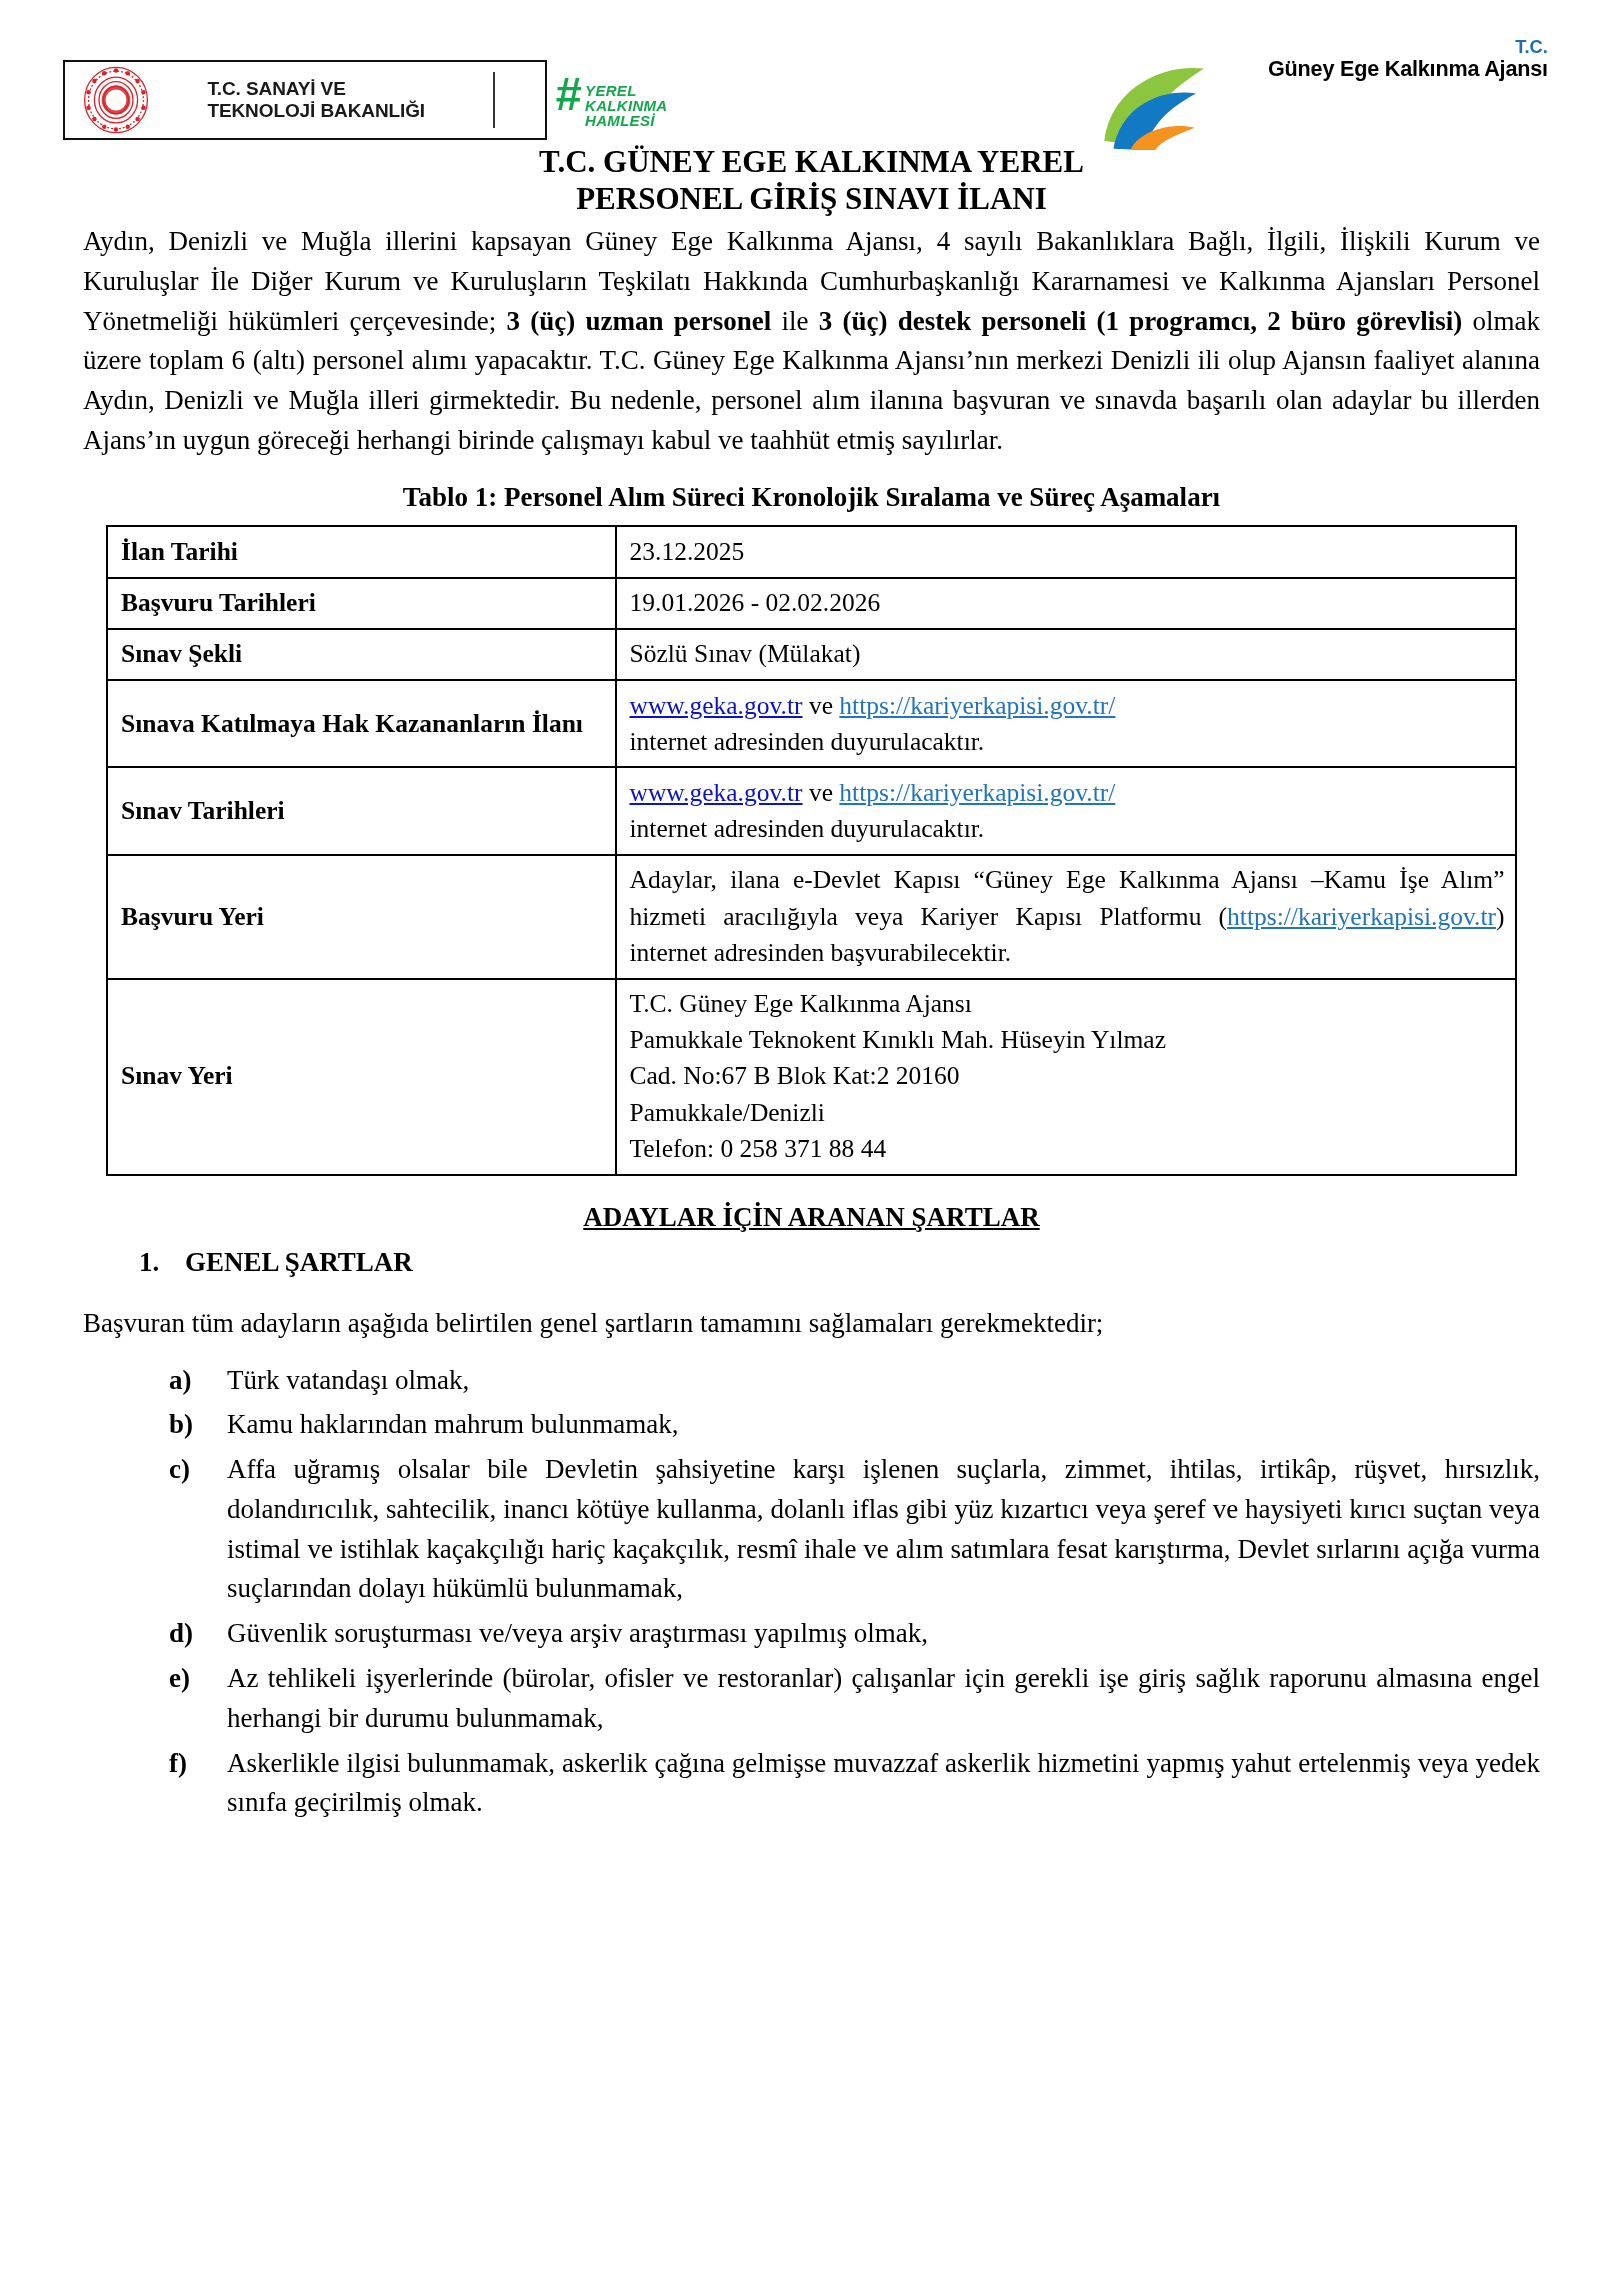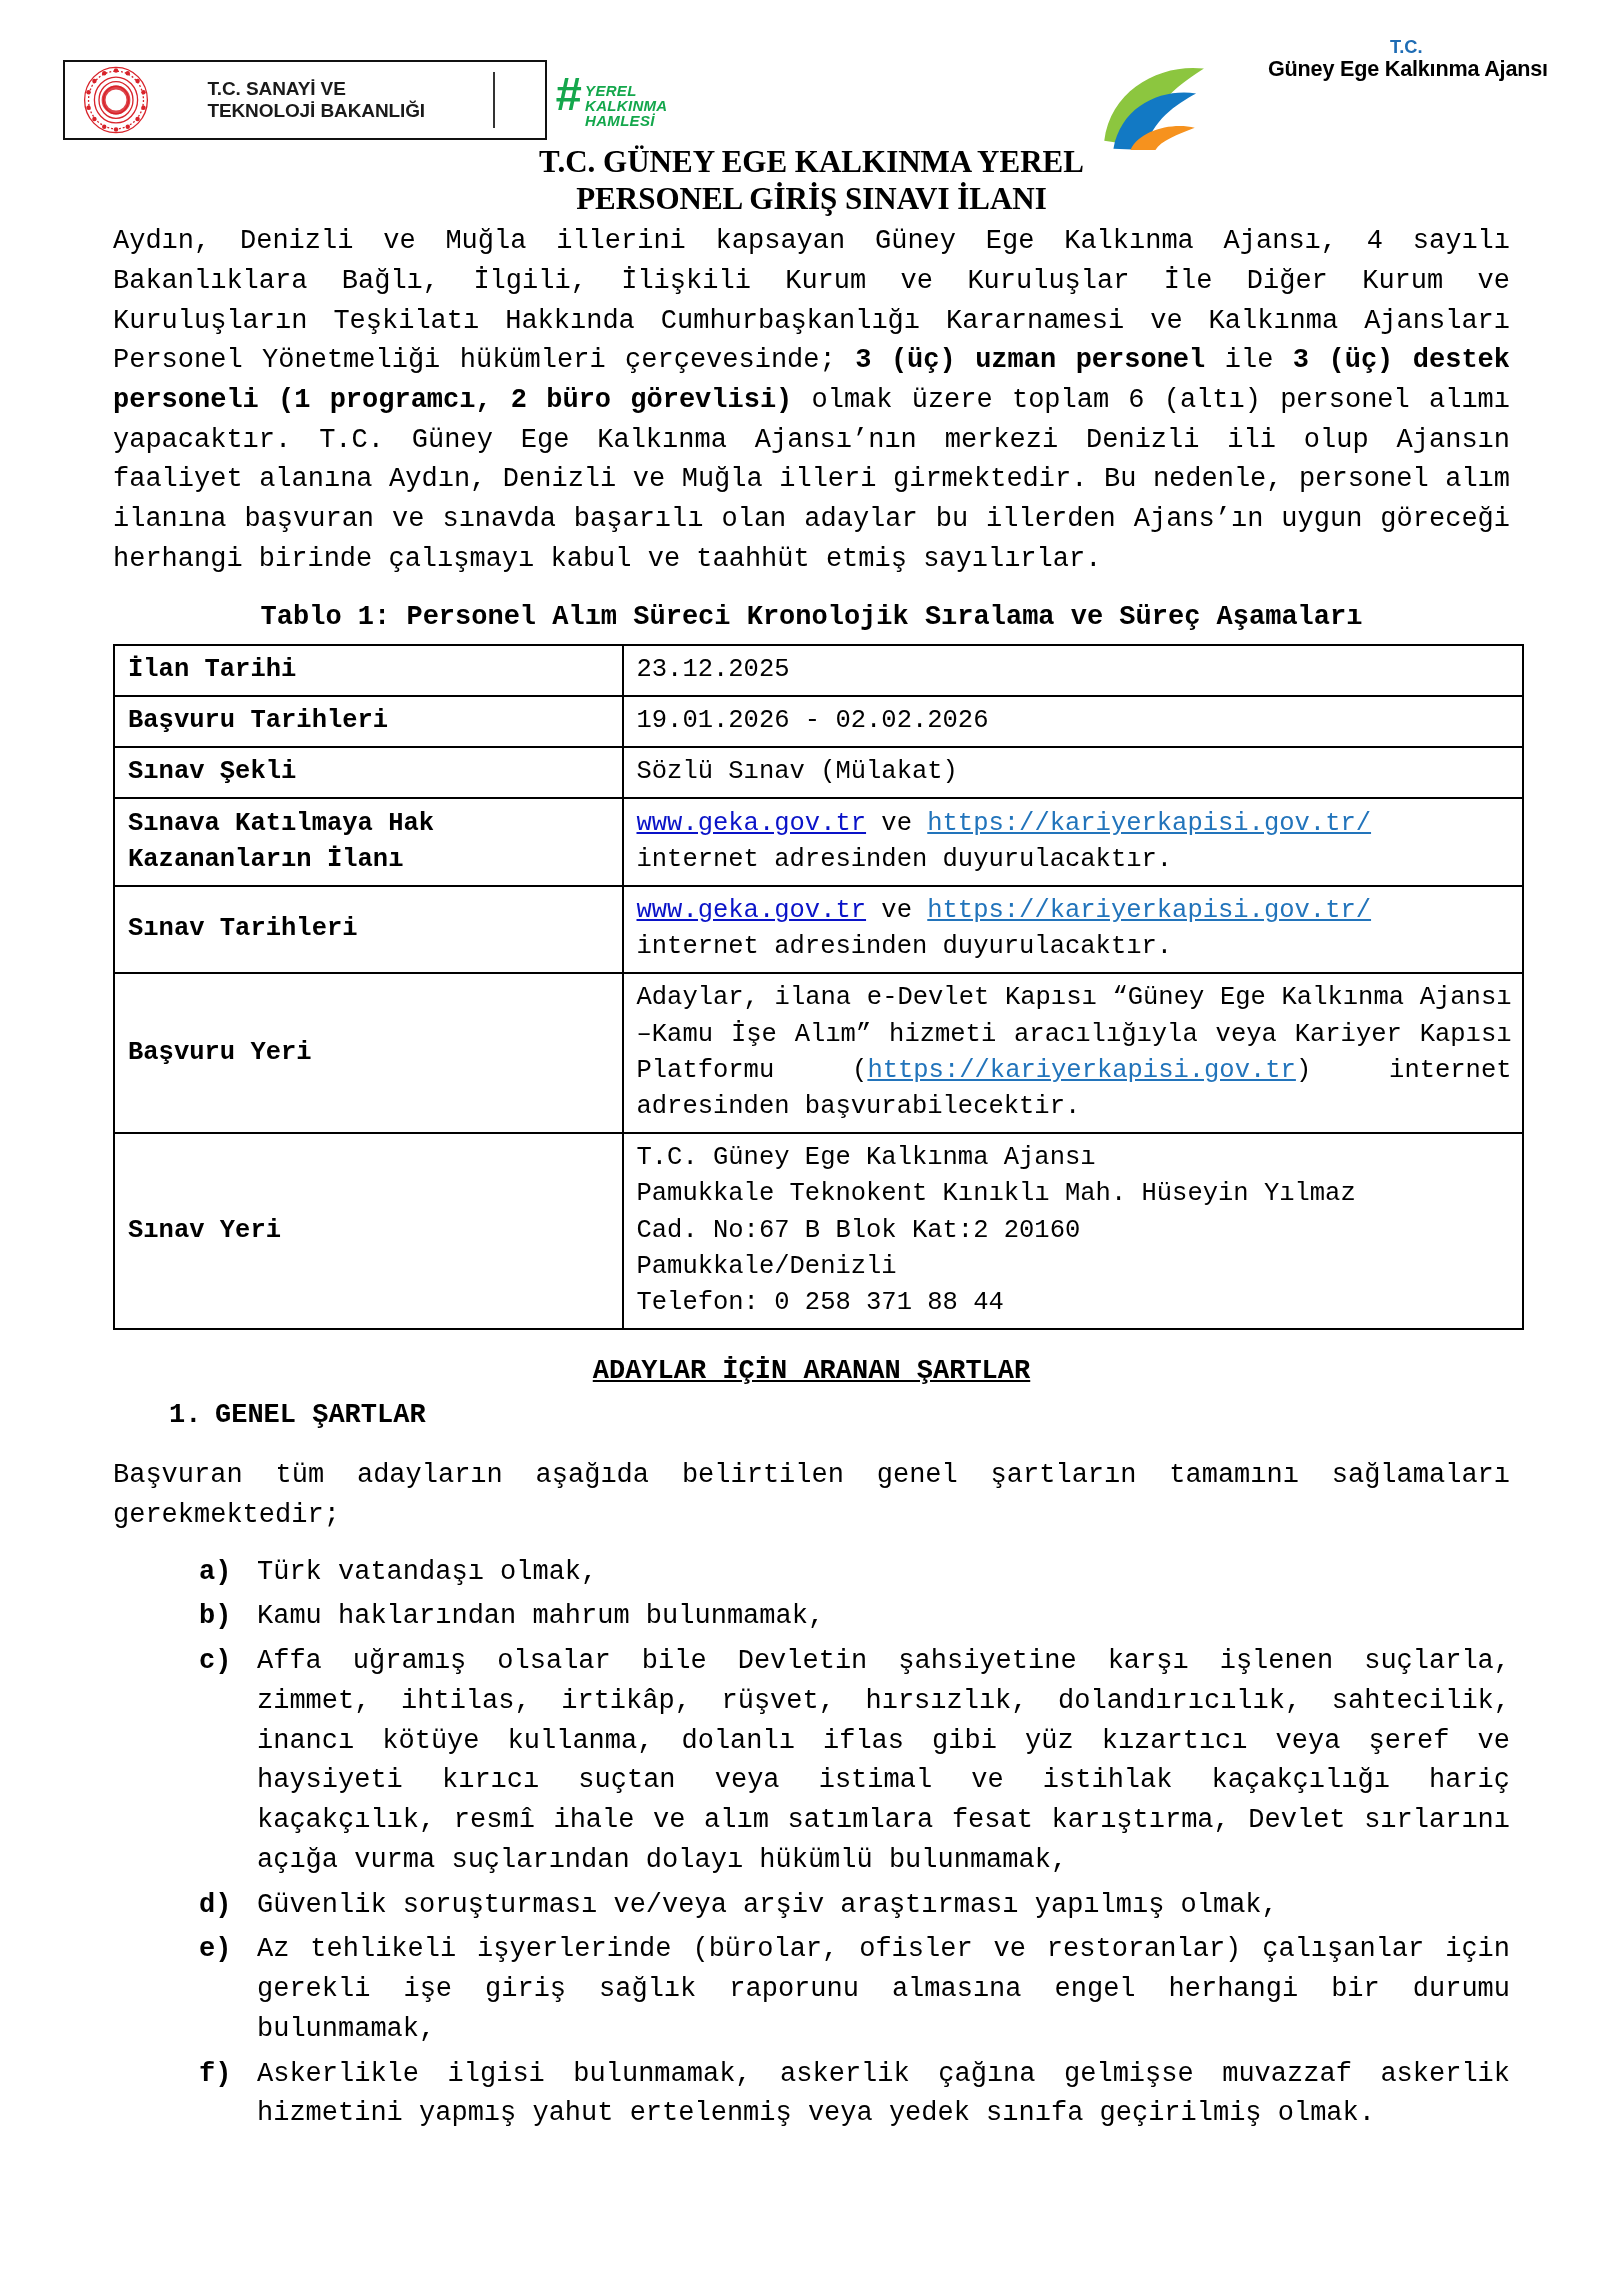--- a/index.html
+++ b/index.html
@@ -103,21 +103,21 @@
     position: absolute;
     left: 0;
     top: 23.6px;
     width: 164px;
     height: 88px;
   }
   .geka-txt {
     position: absolute;
     left: 169px;
     top: 0;
-    text-align: left;
+    text-align: right;
   }
   .geka-tc {
     font-family: "Liberation Sans", "DejaVu Sans", sans-serif;
     font-weight: bold;
     font-size: 18.3px;
     color: #1e6cb4;
     margin-left: 122px;
     line-height: 1;
   }
   .geka-sub {
@@ -145,22 +145,21 @@
     font-weight: bold;
     font-size: 31px;
     line-height: 1.18;
     margin: 0;
     padding: 0 170px;
   }
   .doc-title .line2 { display: block; }
 
   
   .content {
-    padding: 0 113px;
-    font-family: Liberation Mono, monospace;
+    padding: 0 83px;
   }
   p.body {
     text-align: justify;
     font-size: 27px;
     line-height: 1.47;
     margin: 5.2px 0 0 0;
     text-justify: inter-word;
   }
   .b { font-weight: bold; }
 

